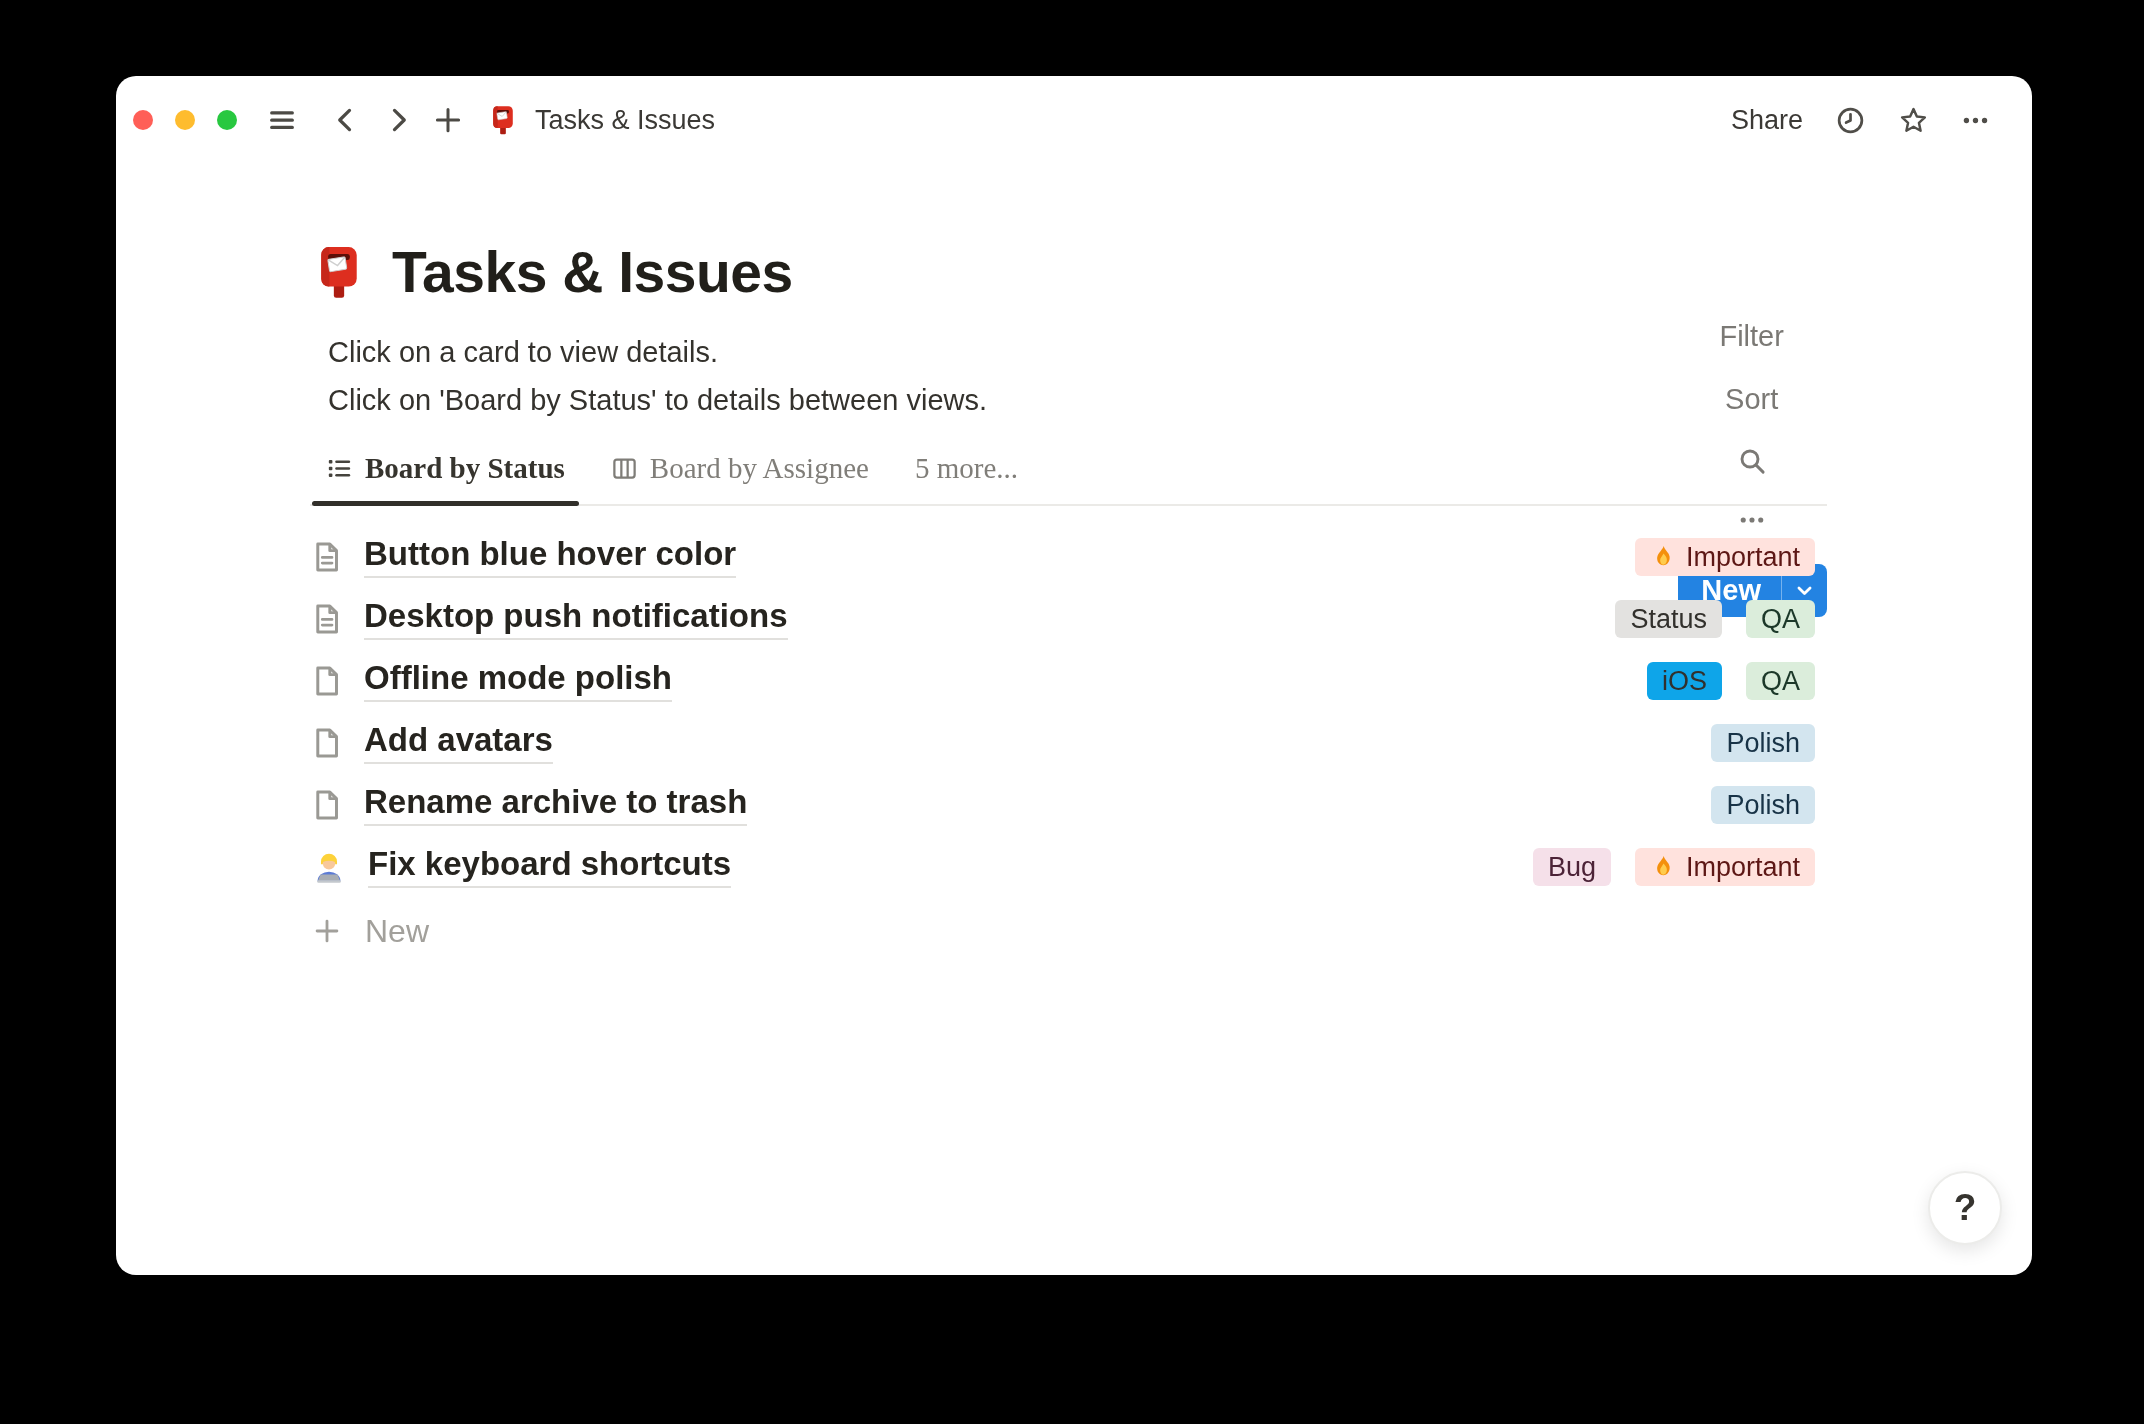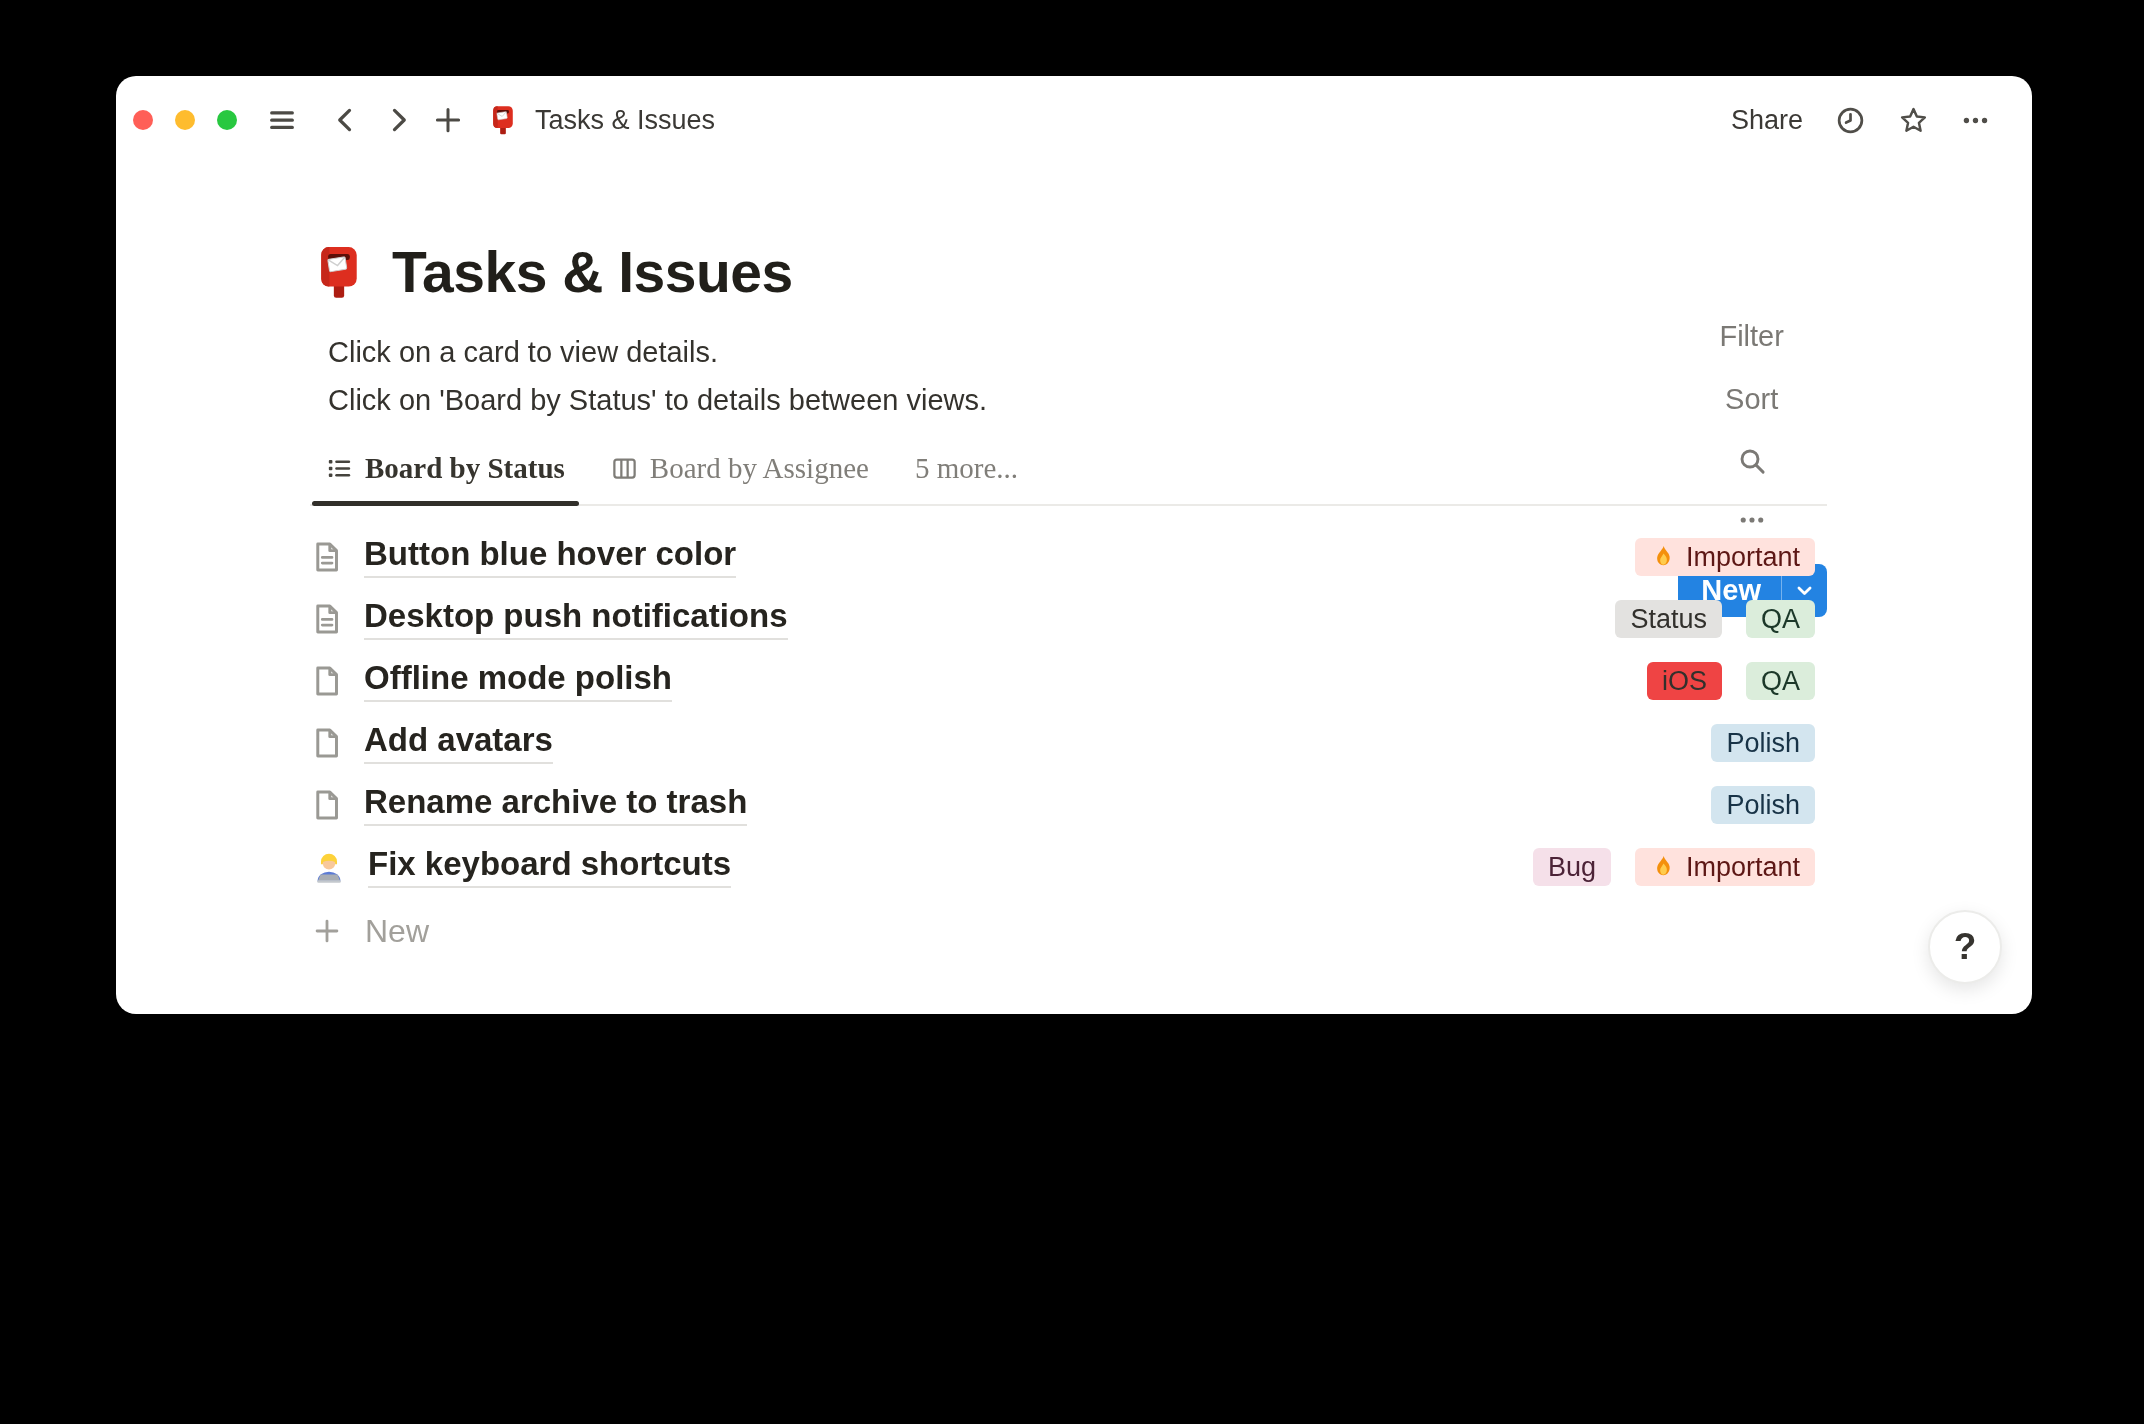--- a/index.html
+++ b/index.html
@@ -4,21 +4,21 @@
 <style>
   html,body{margin:0;padding:0;}
   body{
     width:2144px;height:1424px;background:#000;overflow:hidden;
     font-family:"Liberation Sans","DejaVu Sans",sans-serif;
     -webkit-font-smoothing:antialiased;
   }
   svg{width:100%;height:100%;display:block}
 
   .window{
-    position:absolute;left:116px;top:76px;width:1916px;height:938px;
+    position:absolute;left:116px;top:76px;width:1916px;height:1199px;
     background:#fff;border-radius:20px;overflow:hidden;
     box-shadow:0 30px 90px rgba(0,0,0,.6);
   }
 
   
   .topbar{display:flex;align-items:center;height:88px;padding:0 42px 0 17px;}
   .lights{display:flex;align-items:center;gap:22px;}
   .light{width:20px;height:20px;border-radius:50%;}
   .tb-icon{width:30px;height:30px;color:#4c4a45;display:flex;flex:none;}
   .tb-icon.i-menu{margin-left:30px;}
@@ -285,21 +285,21 @@
         </div>
         <div class="row">
           <span class="row-icon">
             <svg viewBox="0 0 24 24">
               <path d="M5.5 2.8 H14 L18.7 7.5 V21.2 H5.5 Z" fill="none" stroke="currentColor" stroke-width="2.1" stroke-linejoin="round"></path>
               <path d="M14 2.8 V7.5 H18.7" fill="none" stroke="currentColor" stroke-width="2.1" stroke-linejoin="round"></path>
             </svg>
           </span>
           <span class="row-title">Offline mode polish</span>
           <span class="row-tags">
-            <span class="tag" style="background: #ef4444; color: rgb(50, 48, 44);">
+            <span class="tag" style="background: #0ea5e9; color: rgb(50, 48, 44);">
               <span>iOS</span>
             </span>
             <span class="tag" style="background: rgb(219, 237, 219); color: rgb(28, 56, 41);">
               <span>QA</span>
             </span>
           </span>
         </div>
         <div class="row">
           <span class="row-icon">
             <svg viewBox="0 0 24 24">

